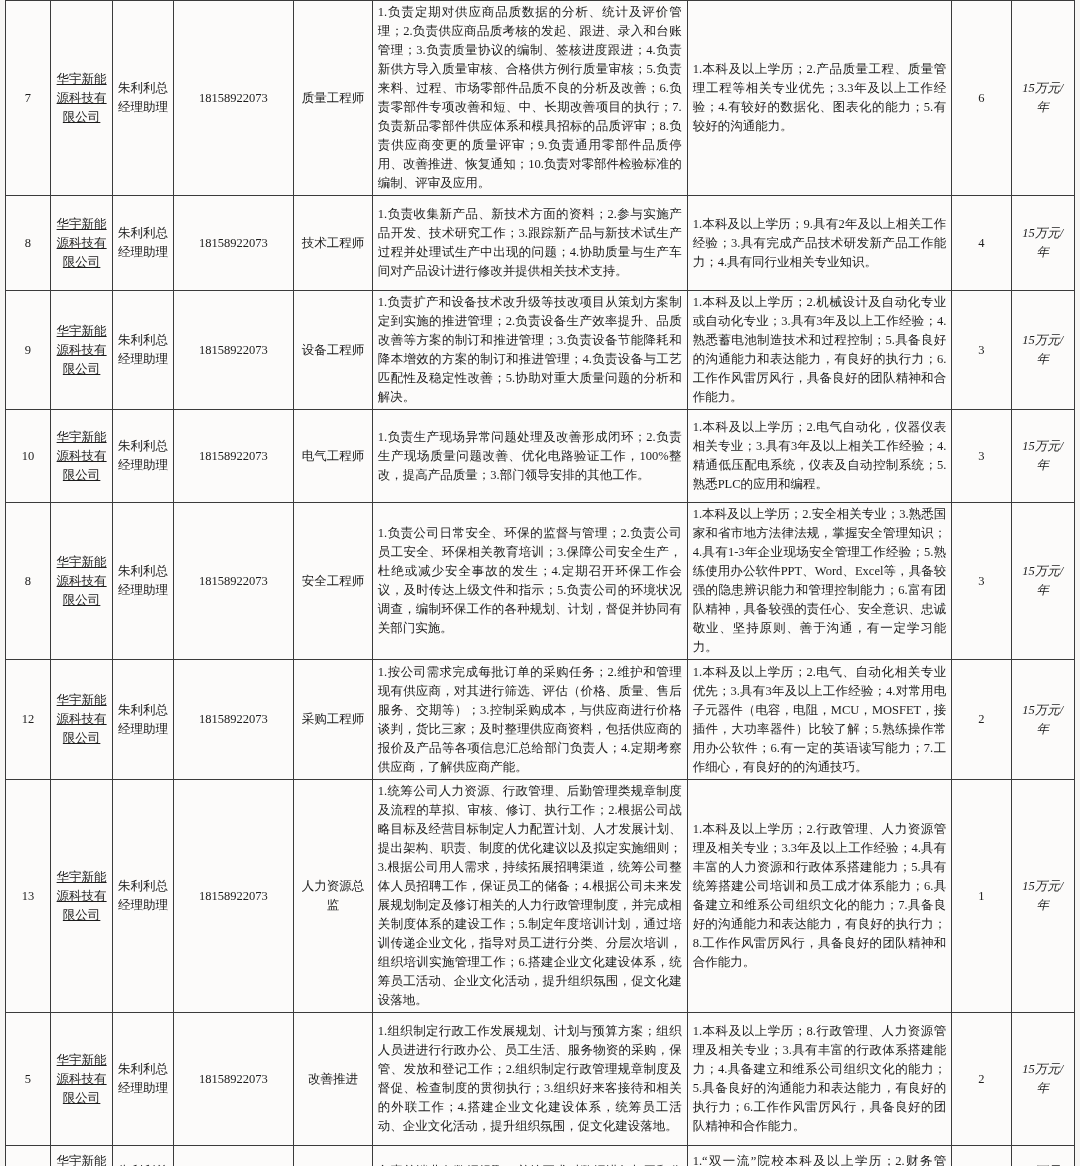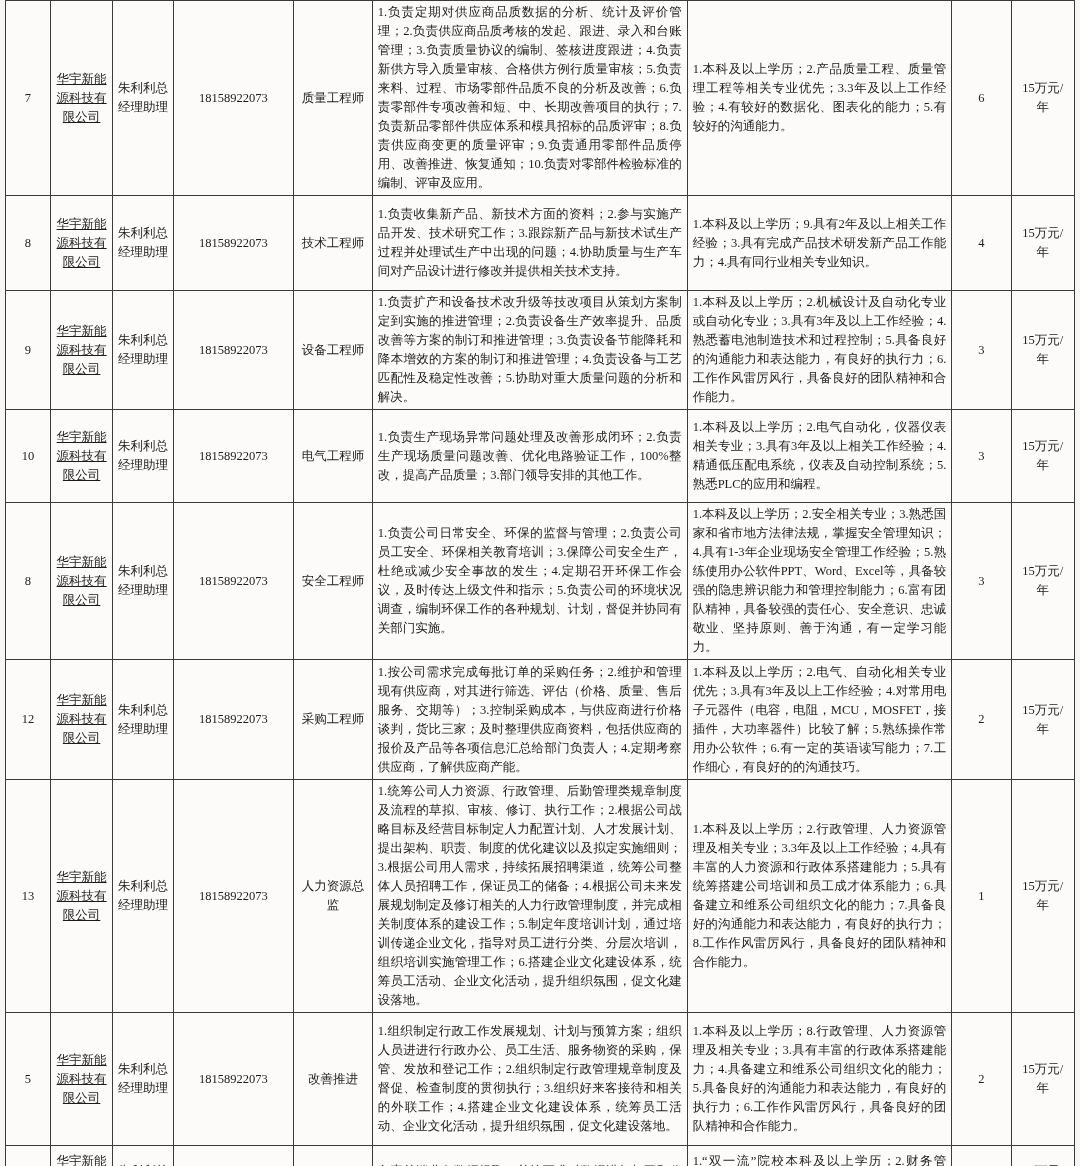--- a/index.html
+++ b/index.html
@@ -25,21 +25,21 @@
     overflow: hidden;
   }
   td.c-no       { width: 44px;  text-align: center; }
   td.c-company  { width: 61px;  text-align: center; padding: 0 3px; text-decoration: underline; }
   td.c-contact  { width: 59px;  text-align: center; padding: 0 3px; }
   td.c-phone    { width: 118px; text-align: center; }
   td.c-position { width: 77px;  text-align: center; padding: 0 4px; }
   td.c-duties   { width: 308px; text-align: justify; padding: 2px 5px; margin-left: 30px; }
   td.c-reqs     { width: 259px; text-align: justify; padding: 2px 5px; }
   td.c-count    { width: 58px;  text-align: center; }
-  td.c-salary   { width: 62px;  text-align: center; padding: 12px 6px; }
+  td.c-salary   { width: 62px;  text-align: center; padding: 12px 6px; font-style: italic; }
   tr { height: 100px; }
 </style>
 </head>
 <body>
 
 <div class="page">
   <table class="jobs">
     <tbody>
   <tr style="height: 195px;">
     <td class="c-no">7</td>

